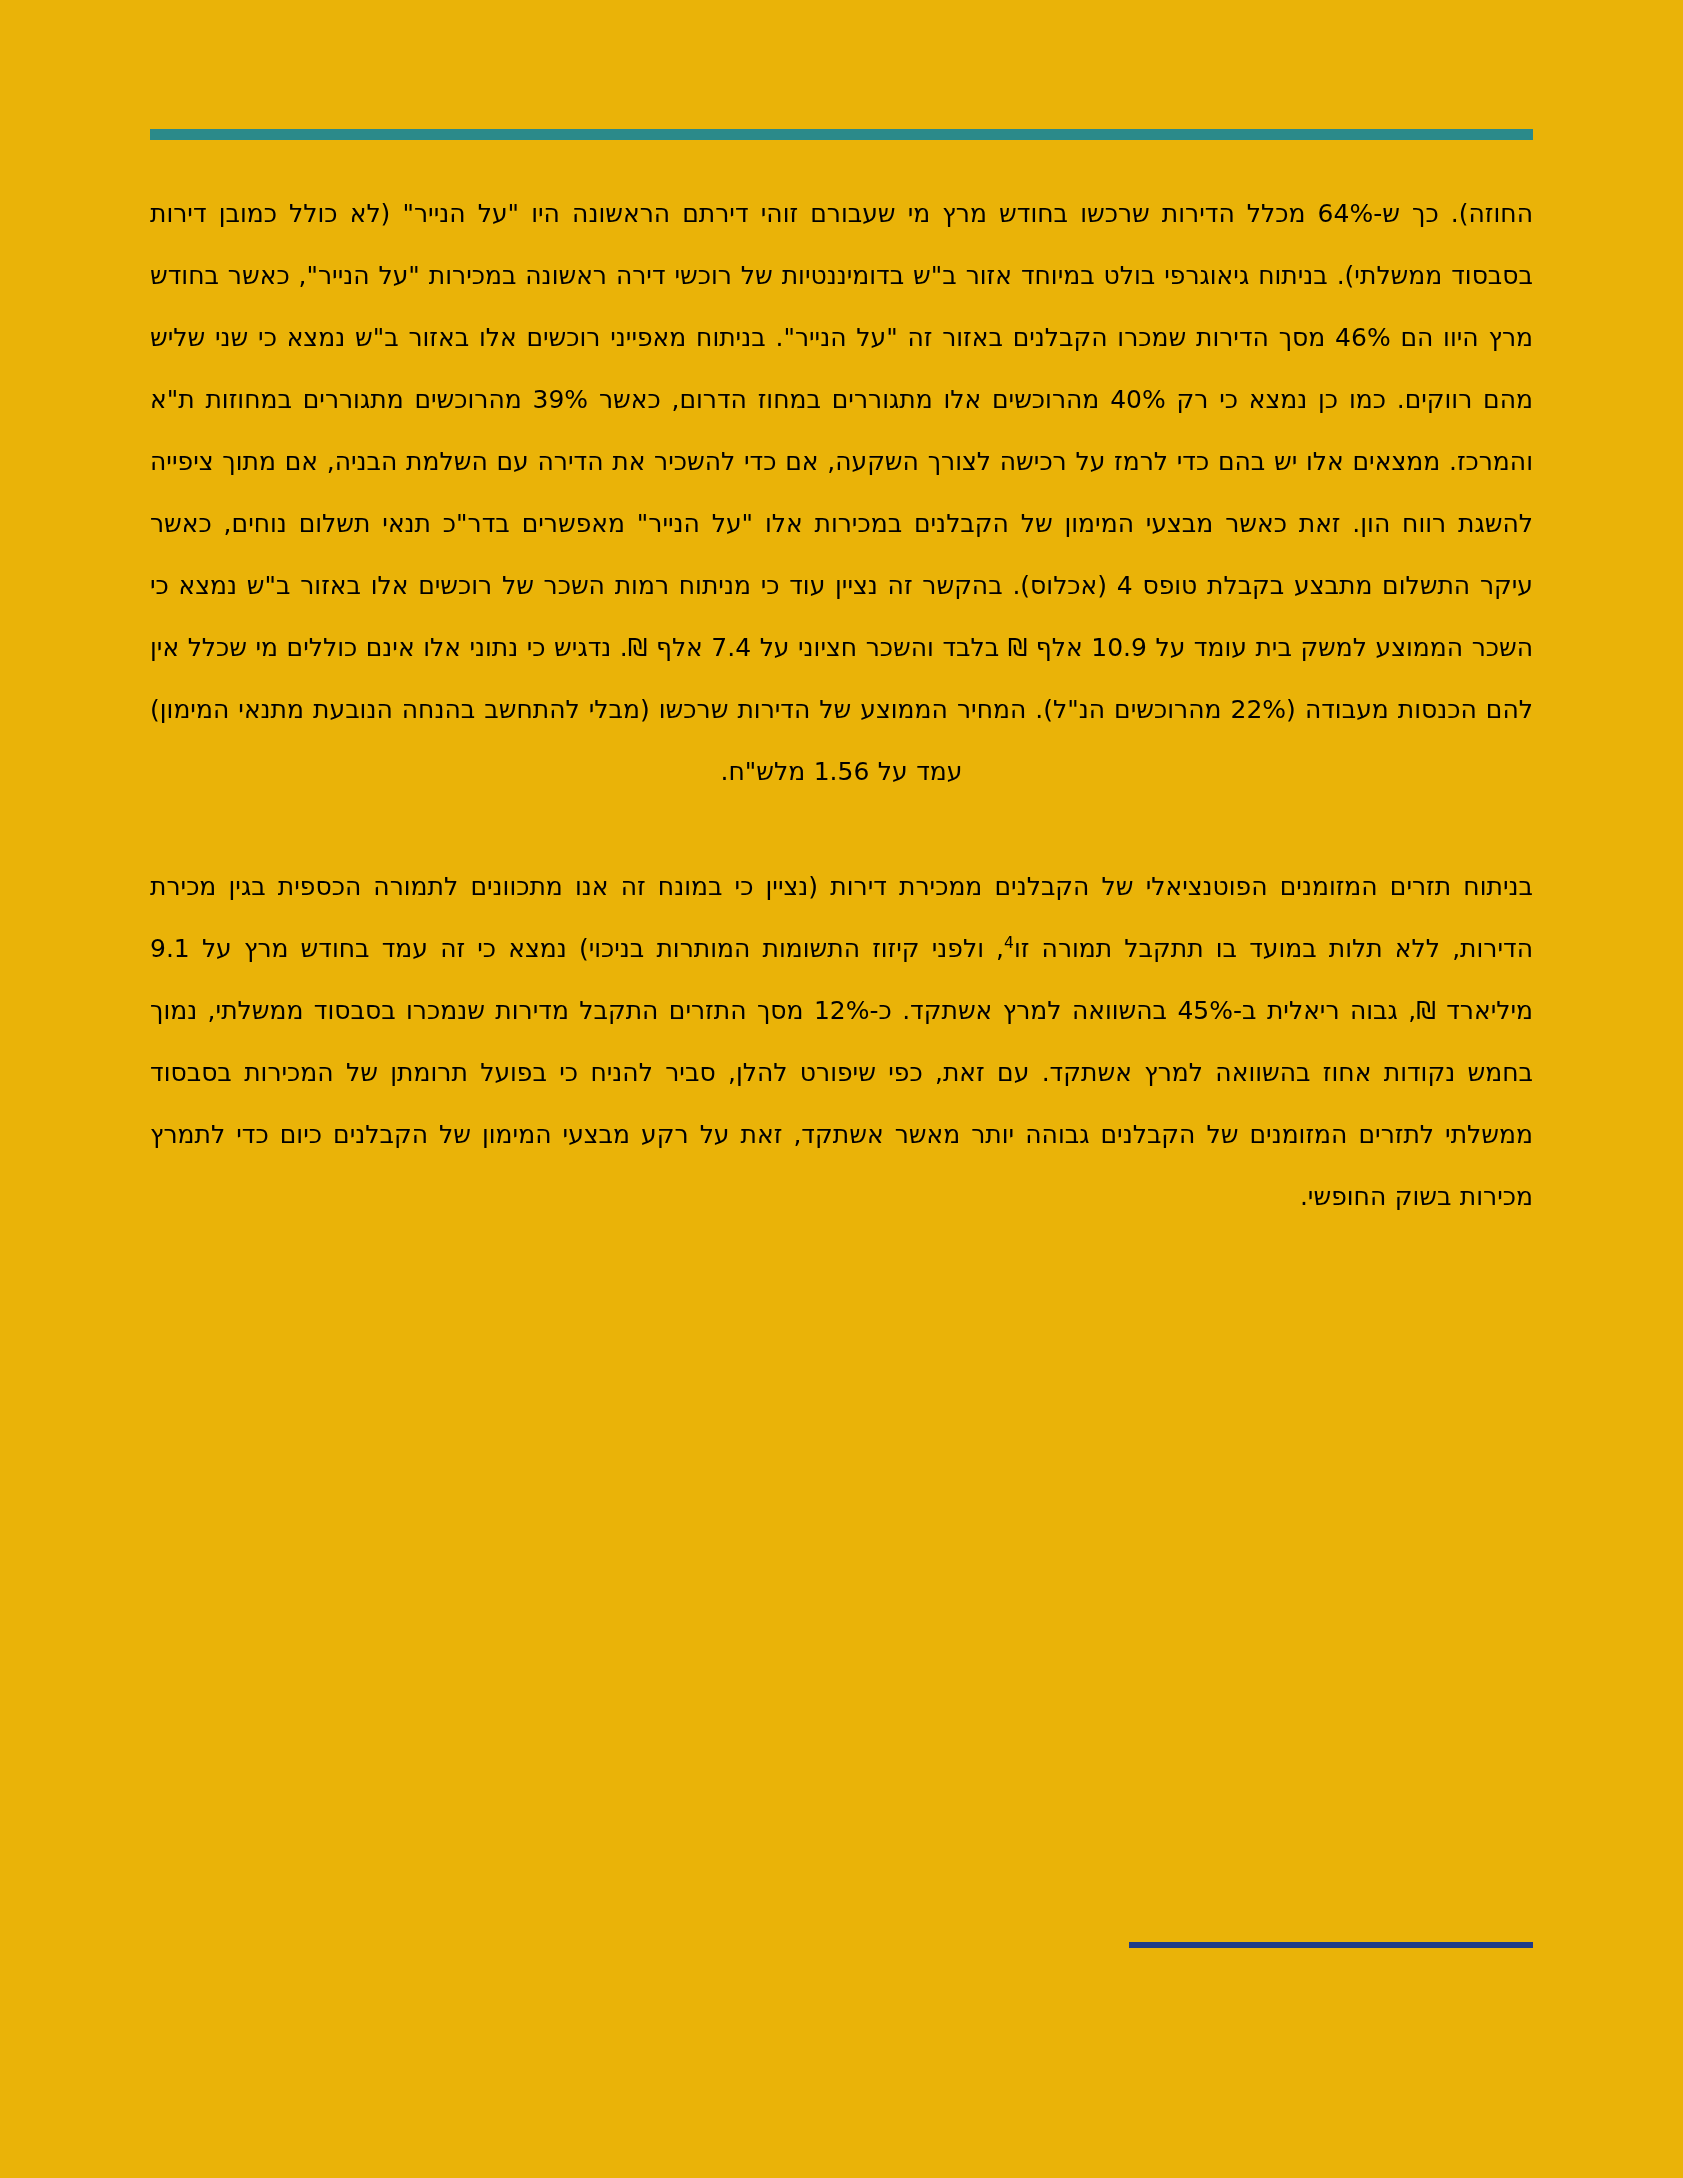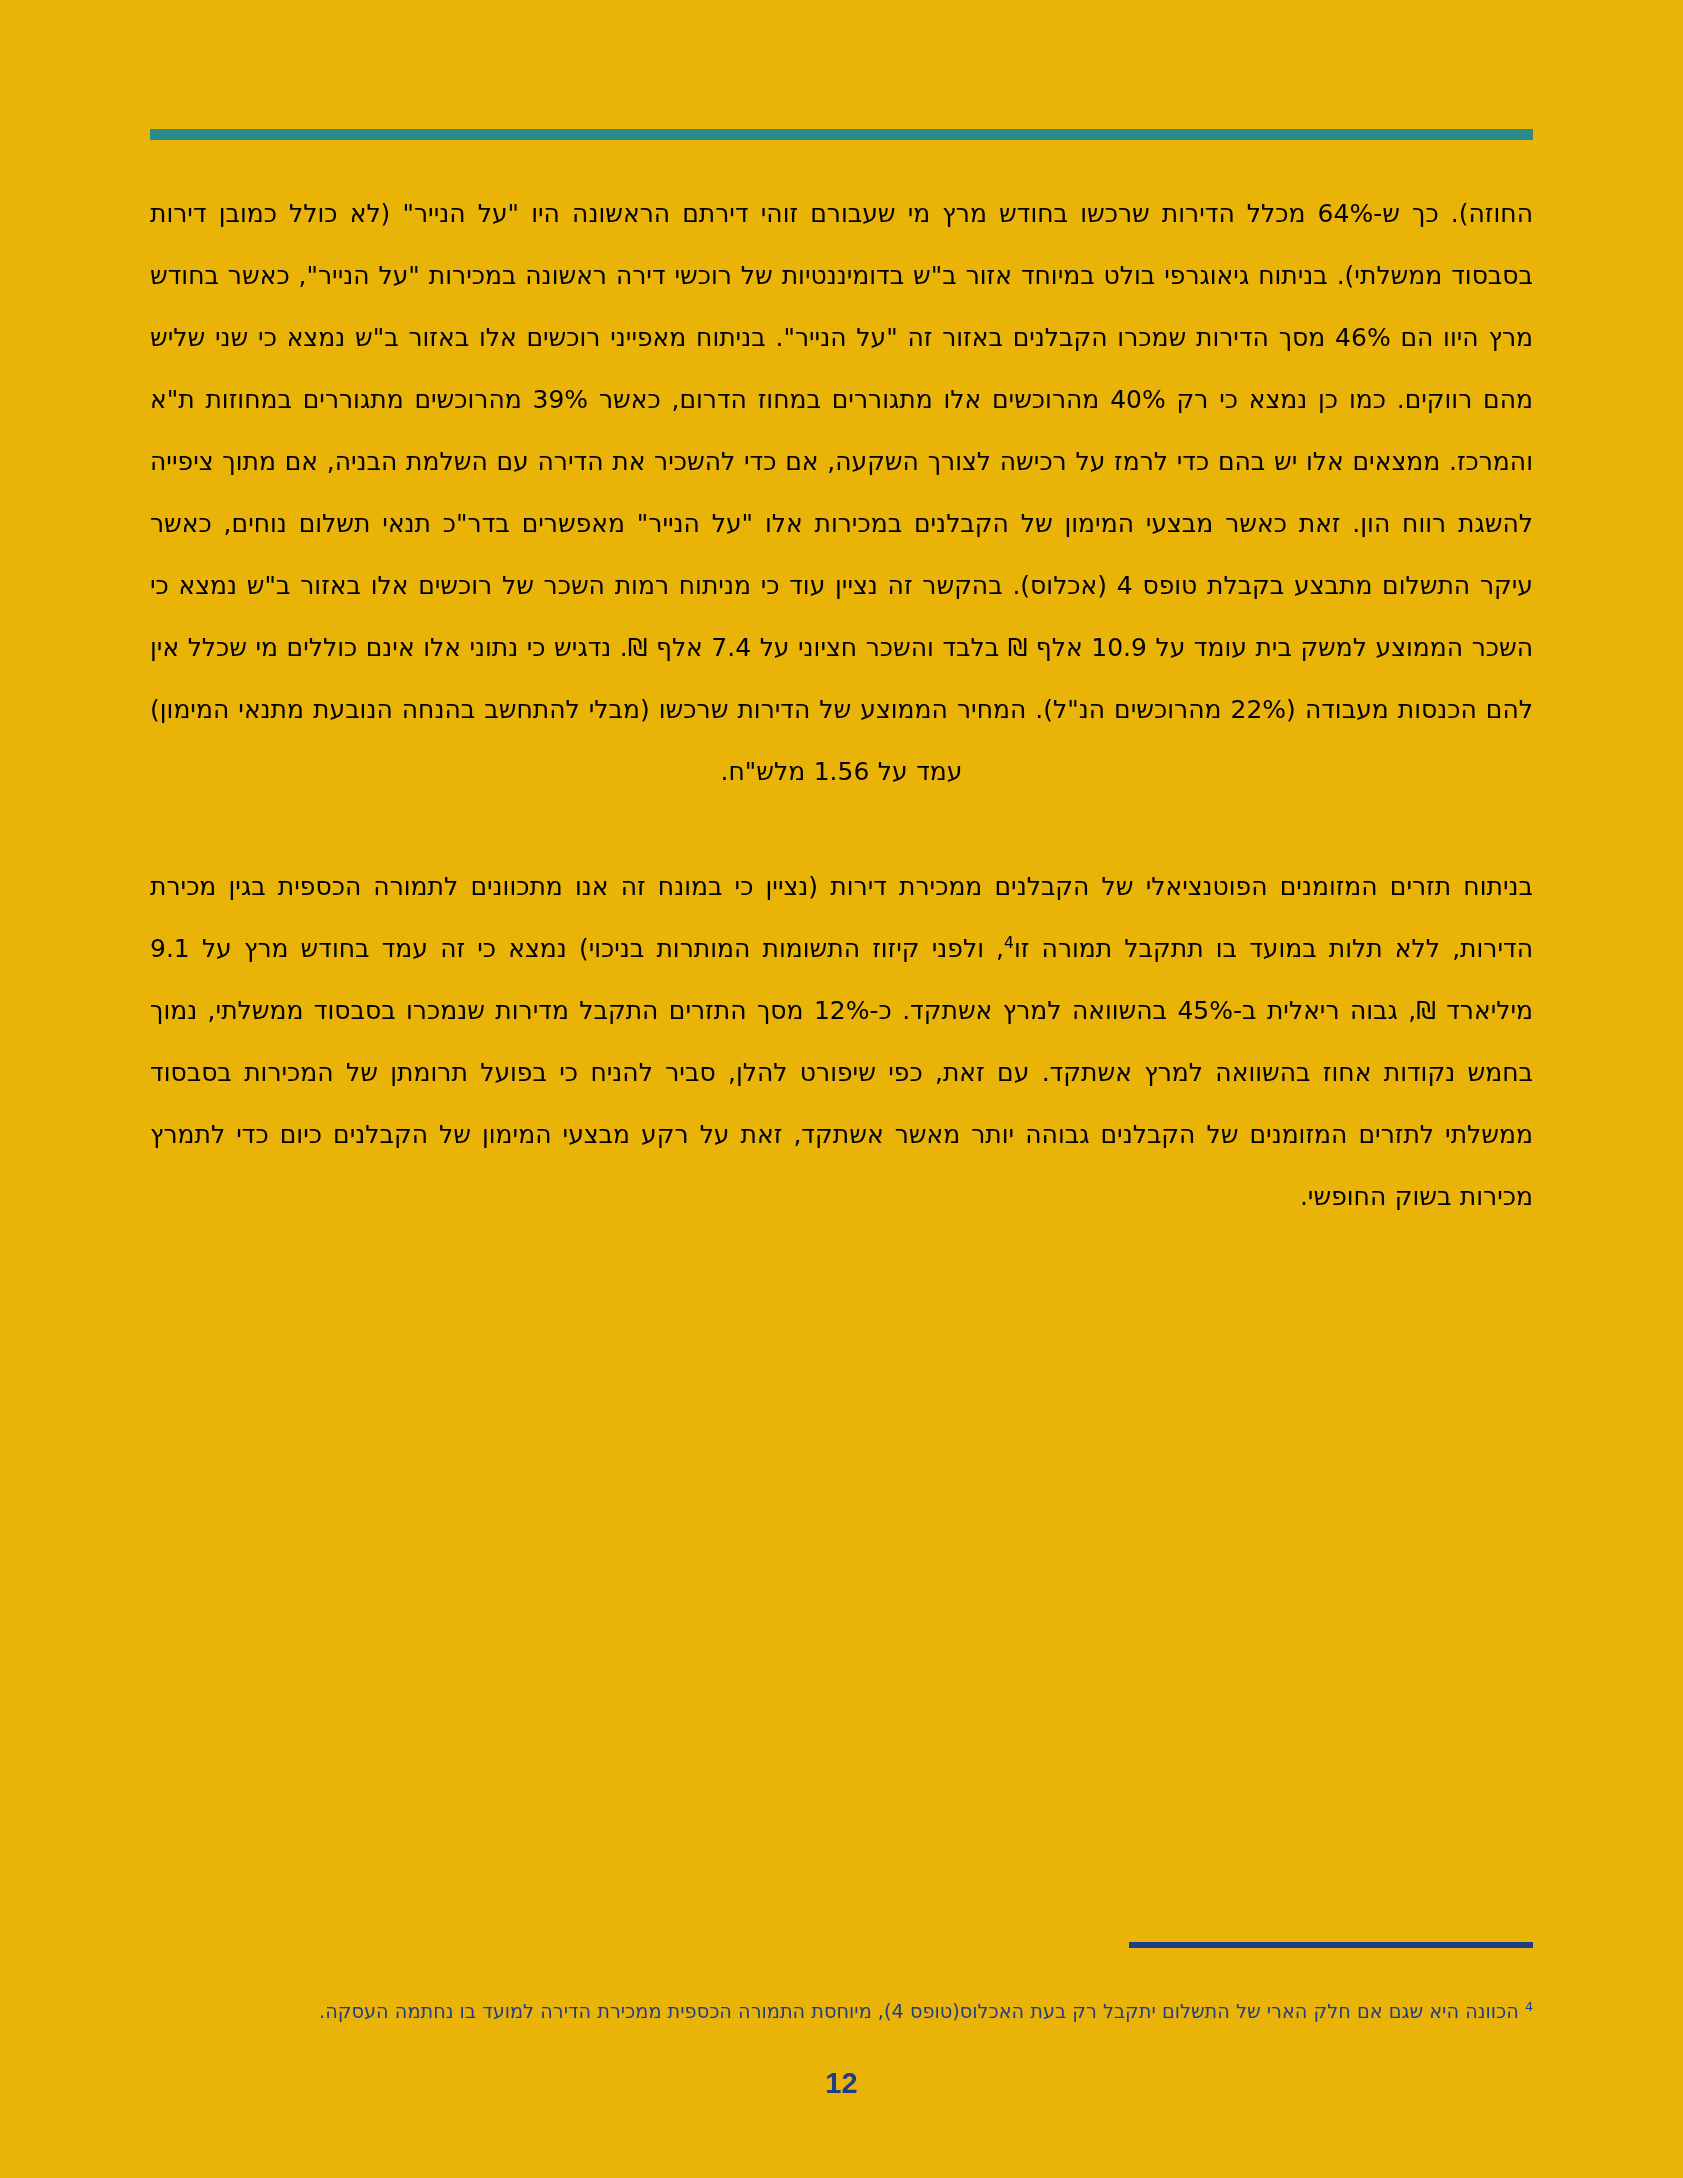--- a/index.html
+++ b/index.html
@@ -124,20 +124,16 @@
   <div class="body-col">
 
     <p class="para last-line-center">החוזה). כך ש-64% מכלל הדירות שרכשו בחודש מרץ מי שעבורם זוהי דירתם הראשונה היו "על הנייר" (לא כולל כמובן דירות בסבסוד ממשלתי). בניתוח גיאוגרפי בולט במיוחד אזור ב"ש בדומיננטיות של רוכשי דירה ראשונה במכירות "על הנייר", כאשר בחודש מרץ היוו הם 46% מסך הדירות שמכרו הקבלנים באזור זה "על הנייר". בניתוח מאפייני רוכשים אלו באזור ב"ש נמצא כי שני שליש מהם רווקים. כמו כן נמצא כי רק 40% מהרוכשים אלו מתגוררים במחוז הדרום, כאשר 39% מהרוכשים מתגוררים במחוזות ת"א והמרכז. ממצאים אלו יש בהם כדי לרמז על רכישה לצורך השקעה, אם כדי להשכיר את הדירה עם השלמת הבניה, אם מתוך ציפייה להשגת רווח הון. זאת כאשר מבצעי המימון של הקבלנים במכירות אלו "על הנייר" מאפשרים בדר"כ תנאי תשלום נוחים, כאשר עיקר התשלום מתבצע בקבלת טופס 4 (אכלוס). בהקשר זה נציין עוד כי מניתוח רמות השכר של רוכשים אלו באזור ב"ש נמצא כי השכר הממוצע למשק בית עומד על 10.9 אלף ₪ בלבד והשכר חציוני על 7.4 אלף ₪. נדגיש כי נתוני אלו אינם כוללים מי שכלל אין להם הכנסות מעבודה (22% מהרוכשים  הנ"ל). המחיר הממוצע של הדירות שרכשו (מבלי להתחשב בהנחה הנובעת מתנאי המימון) עמד על 1.56 מלש"ח.</p>
 
     <p class="para"><span>בניתוח תזרים המזומנים הפוטנציאלי של הקבלנים ממכירת דירות (נציין כי במונח זה אנו מתכוונים לתמורה הכספית בגין מכירת הדירות, ללא תלות במועד בו תתקבל תמורה זו</span><sup class="fn-ref">4</sup><span>, ו</span><span class="u-line">לפני קיזוז התשומות</span><span> המותרות בניכוי)  נמצא כי  זה עמד בחודש מרץ על 9.1 מיליארד ₪, גבוה ריאלית ב-45% בהשוואה למרץ אשתקד. כ-12% מסך התזרים התקבל מדירות שנמכרו בסבסוד ממשלתי, נמוך בחמש נקודות אחוז בהשוואה למרץ אשתקד.  עם זאת, כפי שיפורט להלן, סביר להניח כי בפועל תרומתן של המכירות בסבסוד ממשלתי לתזרים המזומנים של הקבלנים גבוהה יותר מאשר אשתקד, זאת על רקע מבצעי המימון של הקבלנים כיום כדי לתמרץ מכירות בשוק החופשי.</span></p>
 
   </div>
 
   <div class="footnote-sep"></div>
 
-  <div class="footnote-block">
-    <p class="footnote-text"><sup>4</sup><span> הכוונה היא שגם אם חלק הארי של התשלום יתקבל רק בעת האכלוס(טופס 4), מיוחסת התמורה הכספית ממכירת הדירה למועד בו נחתמה העסקה.</span></p>
-  </div>
 
-  <div class="page-number">12</div>
 
 </div>
 
 
 </body></html>

